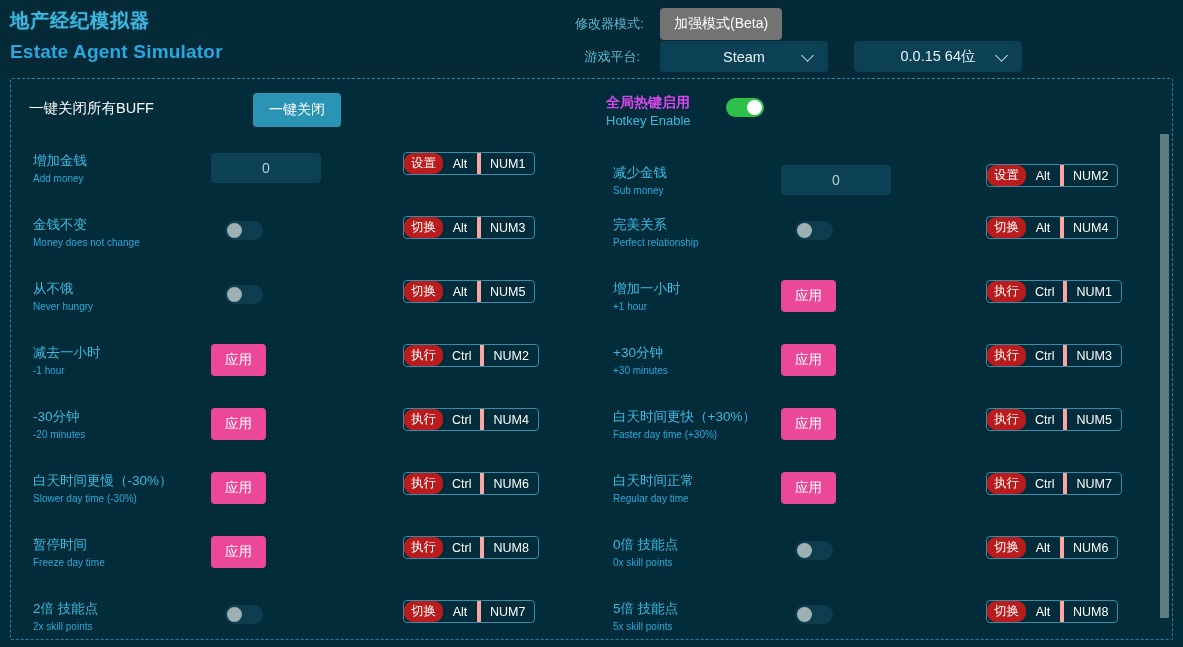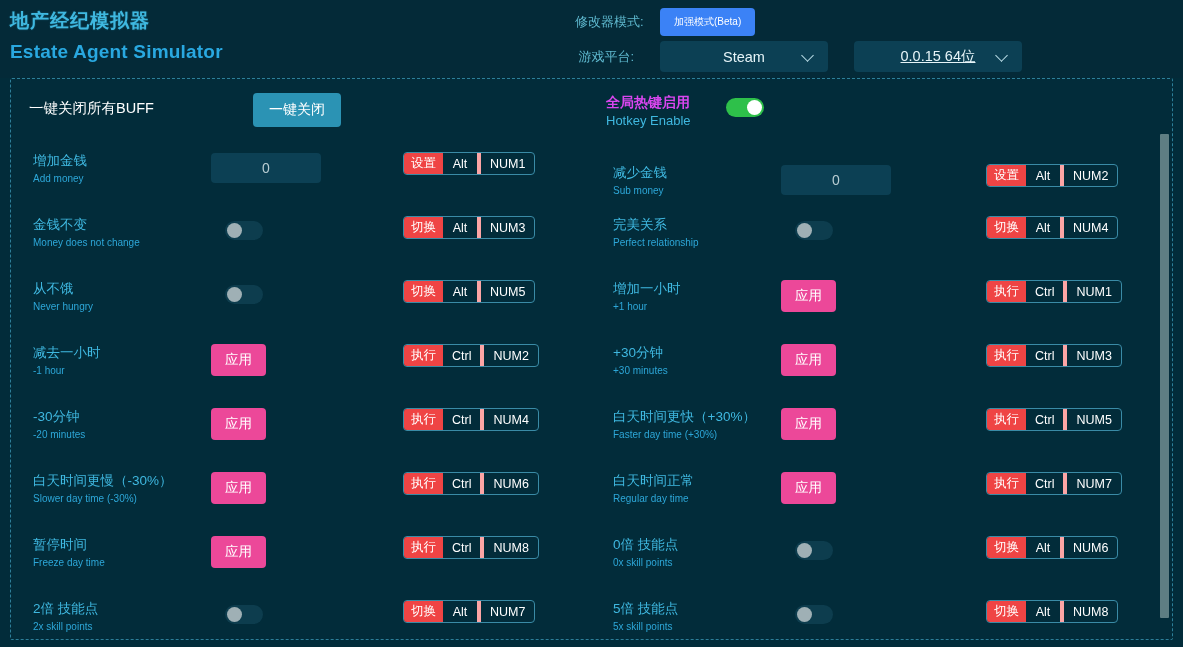--- a/index.html
+++ b/index.html
@@ -54,48 +54,48 @@
     display: flex;
     align-items: center;
   }
   .hdr-row.r1 { top: 8px; left: 0; }
   .hdr-row.r2 { top: 41px; left: 0; }
   .hdr-label {
     font-size: 13px;
     color: #5fb9cf;
     width: 85px;
     text-align: right;
-    padding-right: 26px;
+    padding-right: 20px;
     white-space: nowrap;
   }
   .mode-btn {
-    background: #3b82f6;
+    background: #737373;
     color: #ffffff;
-    font-size: 10px;
+    font-size: 14px;
     border: none;
     border-radius: 4px;
     padding: 7px 14px;
     cursor: pointer;
     font-family: inherit;
     white-space: nowrap;
   }
   .select-box {
     position: relative;
     background: #0c4054;
     border-radius: 4px;
     height: 31px;
     display: flex;
     align-items: center;
     justify-content: center;
     cursor: pointer;
     color: #e6f4f8;
     font-size: 14.5px;
   }
   .select-platform { width: 168px; }
-  .select-version  { width: 168px; margin-left: 26px; text-decoration: underline; }
+  .select-version  { width: 168px; margin-left: 26px; }
   .select-caret {
     position: absolute;
     right: 16px; top: 50%;
     width: 9px; height: 9px;
     margin-top: -6px;
     border-right: 1.6px solid #bcdfe9;
     border-bottom: 1.6px solid #bcdfe9;
     transform: rotate(45deg);
   }
 
@@ -228,26 +228,27 @@
     height: 23px;
     display: flex;
     align-items: stretch;
     border: 1px solid #3a8ba6;
     border-radius: 4px;
     overflow: hidden;
     cursor: pointer;
     background: transparent;
   }
   .hk-action {
-    background: #ef4444;
+    background: #b91c1c;
     color: #ffffff;
     font-size: 12.5px;
     display: flex; align-items: center; justify-content: center;
     padding: 0 7px;
     min-width: 35px;
+    border-radius: 9px;
   }
   .hk-mod, .hk-key {
     color: #ffffff;
     font-size: 12.5px;
     display: flex; align-items: center; justify-content: center;
     padding: 0 9px;
   }
   .hk-mod { border-right: 4px solid #fca5a5; min-width: 38px; }
   .hk-key { min-width: 53px; }
 

